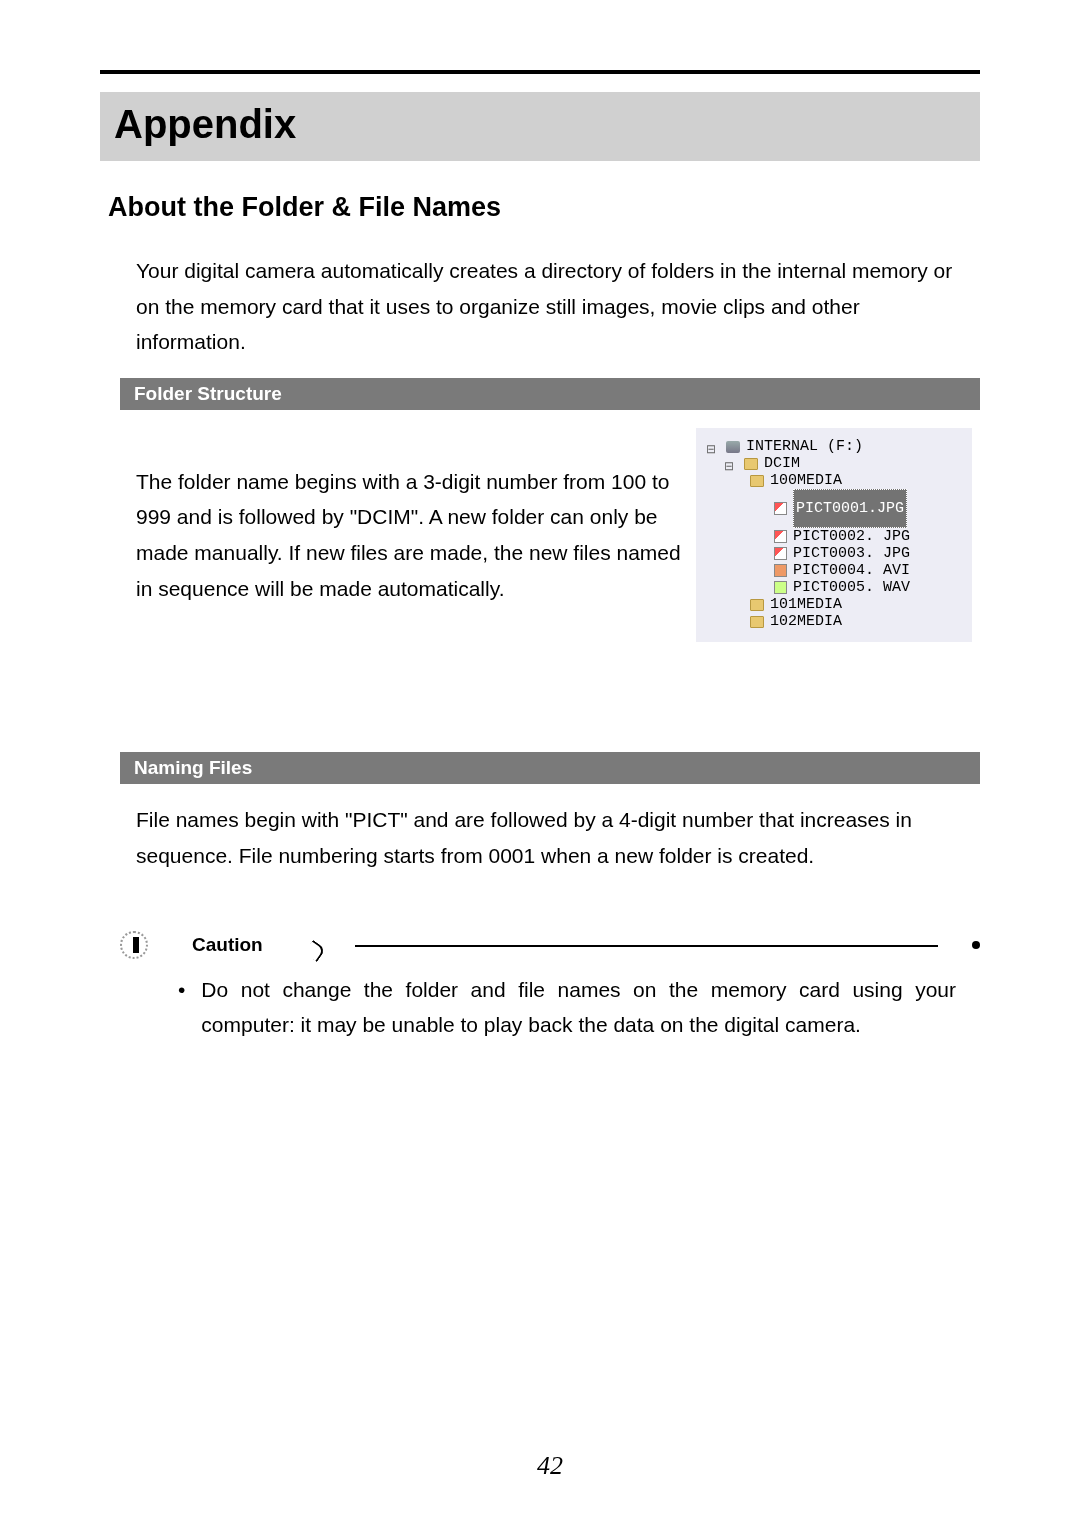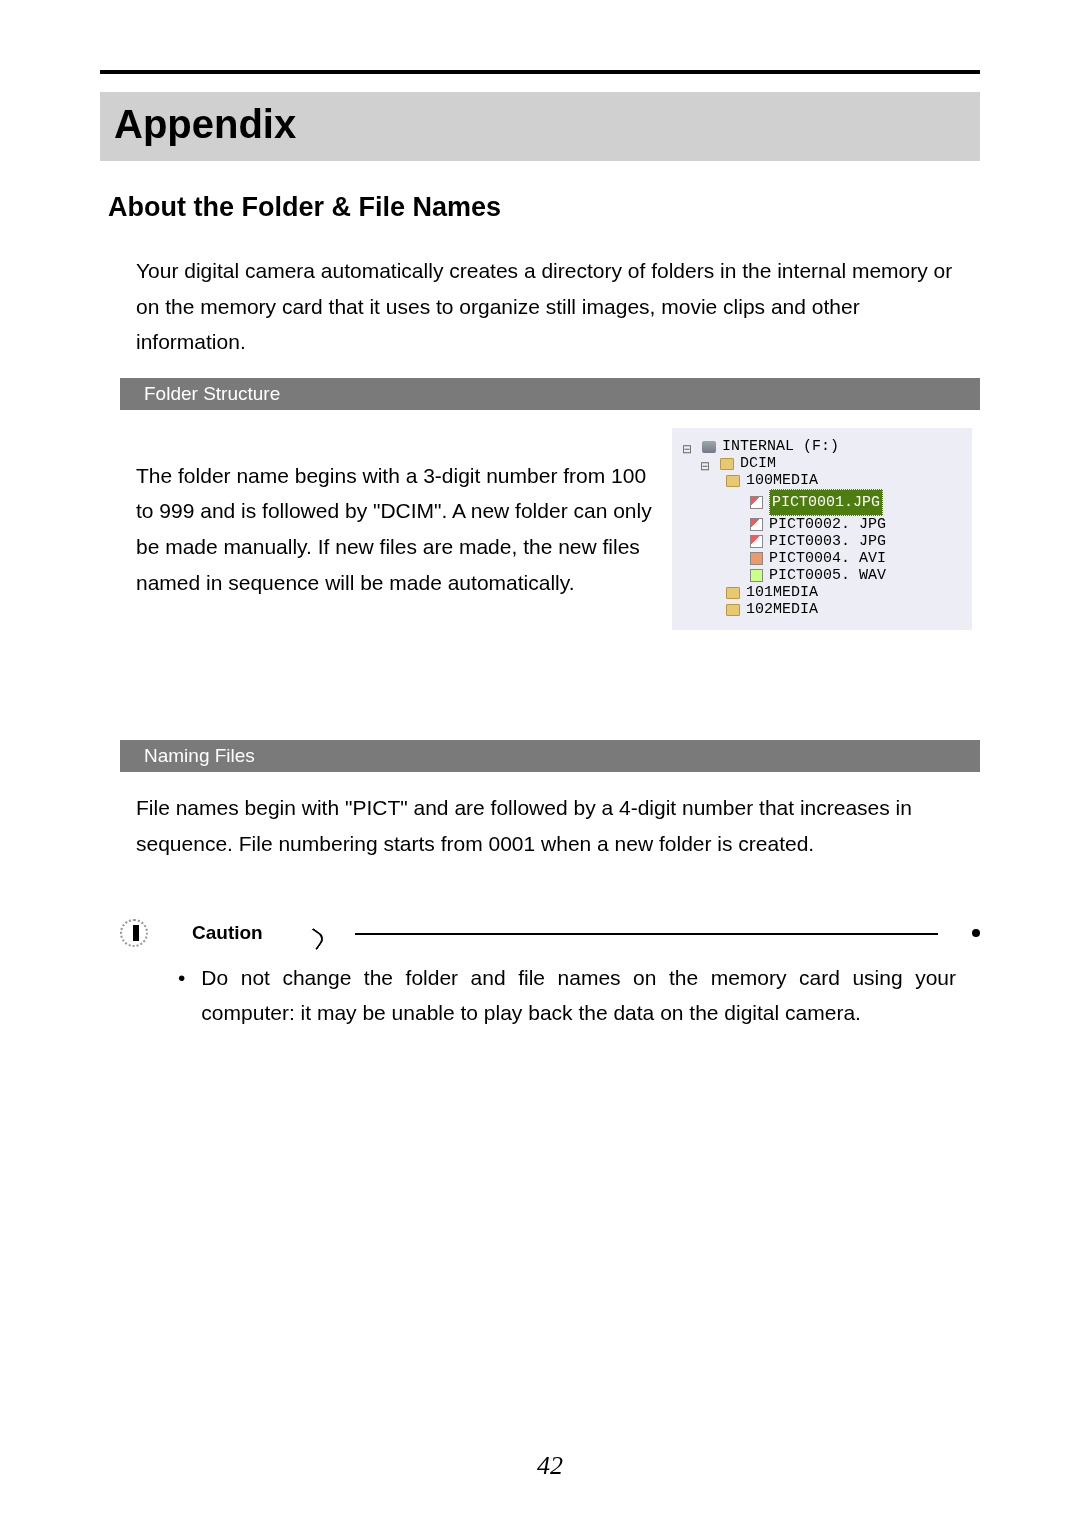--- a/index.html
+++ b/index.html
@@ -3,37 +3,37 @@
 <meta charset="utf-8">
 <style>
   * { box-sizing: border-box; margin: 0; padding: 0; }
   html, body { width: 1080px; height: 1527px; background: #fff; font-family: Arial, Helvetica, sans-serif; color: #000; }
   .page { width: 1080px; height: 1527px; position: relative; padding: 70px 100px 60px 100px; }
   .top-rule { border-top: 4px solid #000; margin: 0 0 18px 0; }
   .appendix-bar { background: #d0d0d0; padding: 10px 14px 14px 14px; }
   .appendix-bar h1 { font-size: 40px; font-weight: bold; }
   .section-title { font-size: 27px; font-weight: bold; margin: 31px 0 30px 8px; }
   .intro { font-size: 21px; line-height: 1.7; margin: 0 8px 18px 36px; }
-  .subbar { background: #7a7a7a; color: #fff; font-weight: normal; font-size: 19px; padding: 5px 24px; margin-left: 20px; }
+  .subbar { background: #7a7a7a; color: #fff; font-weight: bold; font-size: 19px; padding: 5px 14px; margin-left: 20px; }
   .folder-row { display: flex; margin: 18px 8px 0 36px; gap: 12px; align-items: center; }
   .folder-text { flex: 1; font-size: 21px; line-height: 1.7; }
-  .tree-box { width: 300px; background: #ededf5; padding: 10px 8px 12px 10px; font-size: 15px; font-family: "Courier New", monospace; }
+  .tree-box { width: 276px; background: #ededf5; padding: 10px 8px 12px 10px; font-size: 15px; font-family: "Courier New", monospace; }
   .tree-row { display: flex; align-items: center; gap: 6px; white-space: nowrap; }
   .lv1 { padding-left: 0; }
   .lv2 { padding-left: 18px; }
   .lv3 { padding-left: 44px; }
   .lv4 { padding-left: 68px; }
   .ic { width: 14px; height: 12px; display: inline-block; flex: 0 0 auto; }
   .ic-minus::before { content: "⊟"; font-size: 12px; color: #666; font-family: Arial; }
   .ic-drive { background: linear-gradient(#9aa, #778); border-radius: 2px; }
   .ic-folder { background: #e8c870; border: 1px solid #b89840; border-radius: 1px; }
   .ic-jpg { width: 13px; height: 13px; border: 1px solid #888; background: linear-gradient(135deg,#f55 40%, #fff 40%); }
   .ic-avi { width: 13px; height: 13px; border: 1px solid #888; background: #e96; }
   .ic-wav { width: 13px; height: 13px; border: 1px solid #888; background: #cf8; }
-  .sel { background: #4d7c0f; color: #fff; padding: 4px 2px; border: 1px dotted #fff; }
+  .sel { background: #737373; color: #fff; padding: 10px 2px; border: 1px dotted #fff; }
   .naming-text { font-size: 21px; line-height: 1.7; margin: 18px 8px 0 36px; }
   .caution-wrap { margin: 58px 0 0 20px; }
   .caution-header { display: flex; align-items: center; gap: 36px; }
   .caution-icon { width: 28px; height: 28px; display: flex; align-items: center; justify-content: center; border: 2px dotted #999; border-radius: 50%; margin-right: 8px; flex: 0 0 auto; background: #fff; position: relative; }
   .caution-icon::before { content: ""; position: absolute; width: 6px; height: 14px; background: #000; top: 4px; left: 11px; }
   .caution-icon::after { content: ""; position: absolute; width: 6px; height: 4px; background: #000; bottom: 4px; left: 11px; }
   .caution-label { font-size: 19px; font-weight: bold; margin-right: 10px; }
   .caution-line { flex: 1; border-top: 2px solid #000; position: relative; top: 1px; }
   .caution-curve { width: 16px; height: 16px; border: 2px solid #000; border-left: none; border-bottom: none; border-radius: 0 50% 0 0; transform: rotate(35deg); margin-left: -2px; margin-right: -4px; position: relative; top: 6px; }
   .caution-dot { width: 8px; height: 8px; background: #000; border-radius: 50%; margin-left: -2px; }

